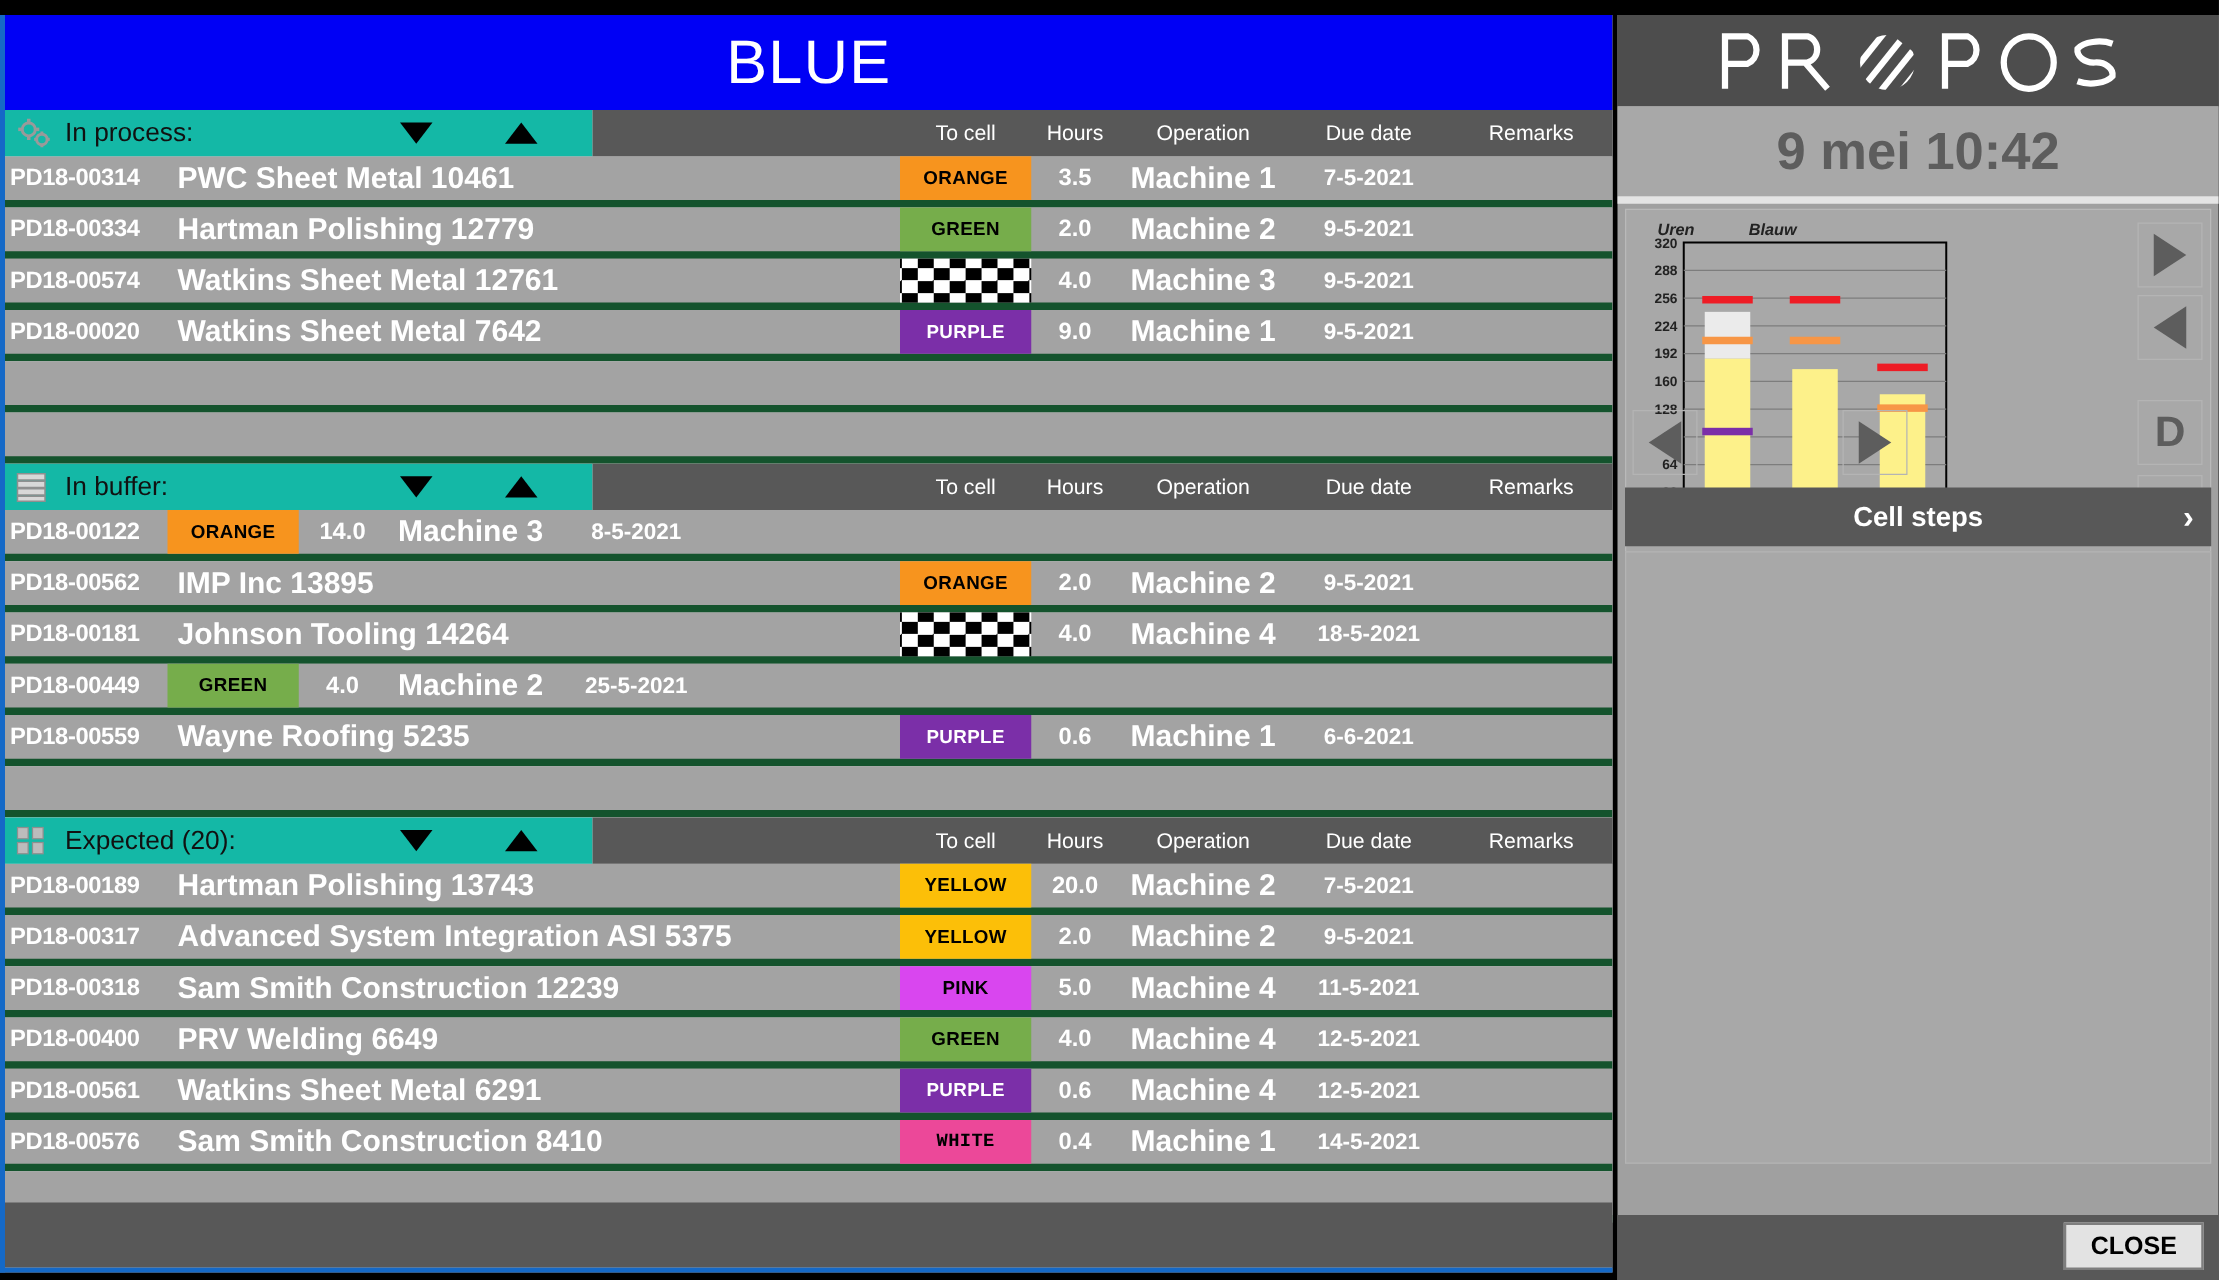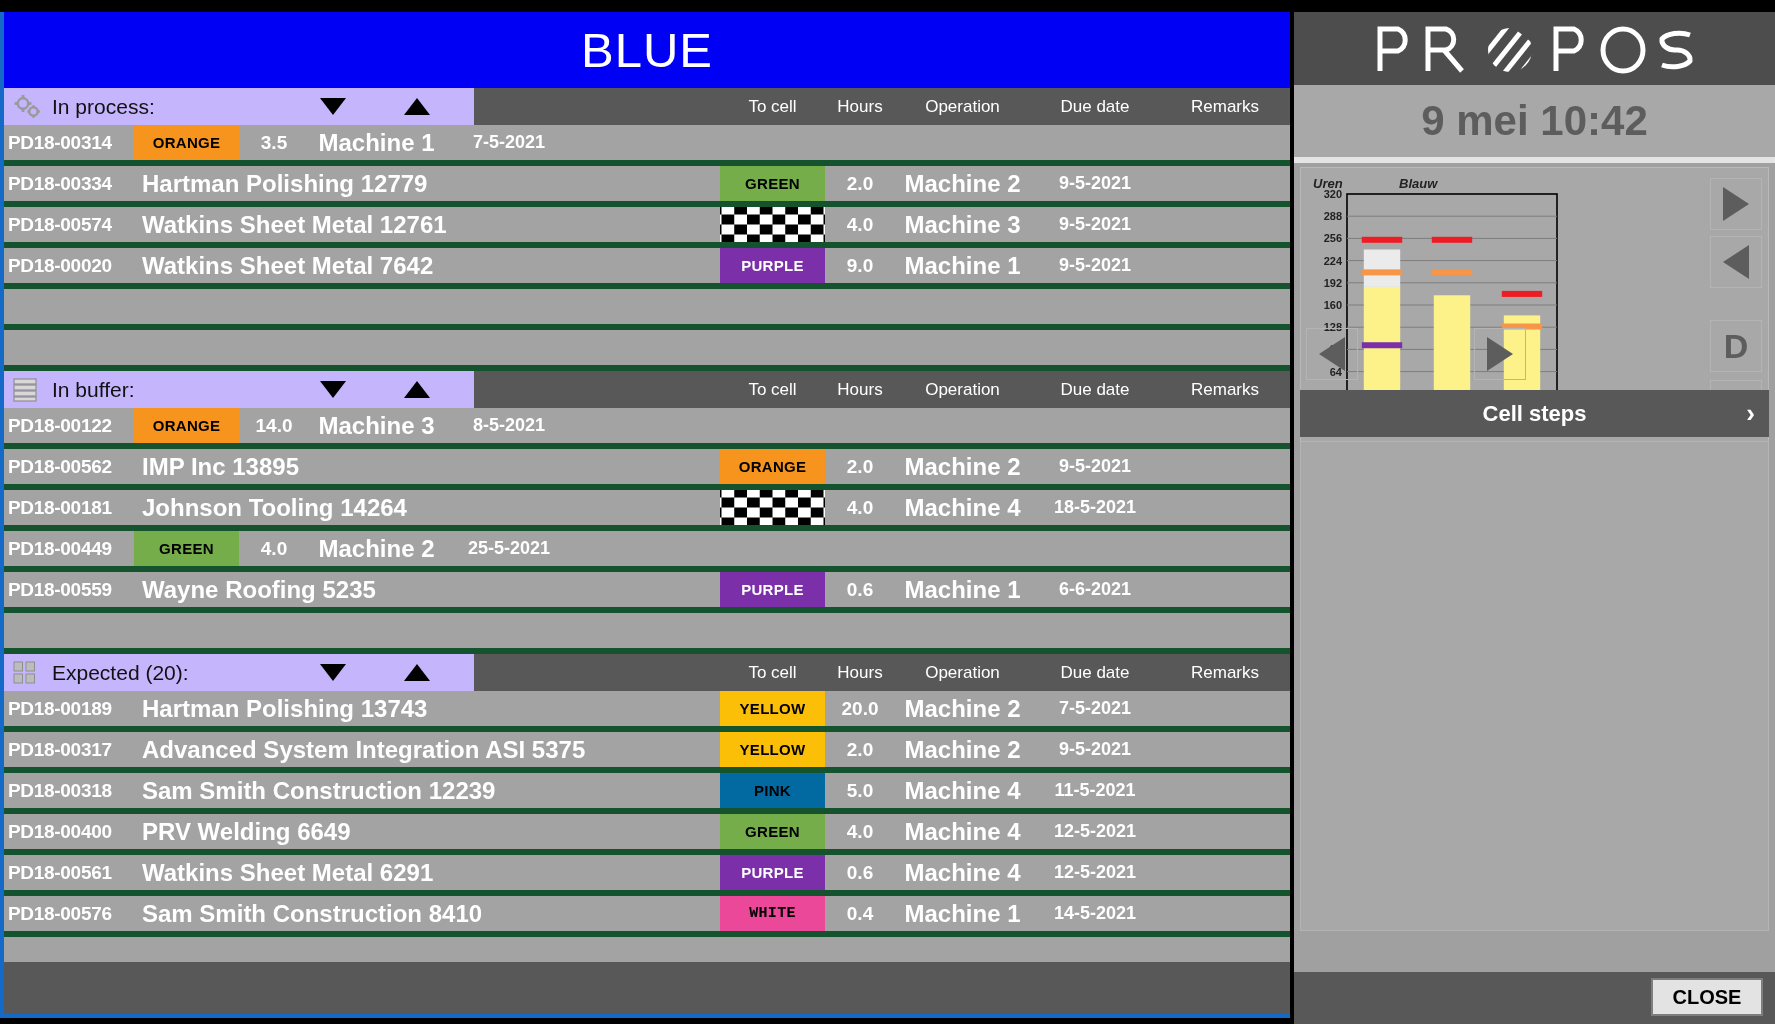--- a/index.html
+++ b/index.html
@@ -37,21 +37,21 @@
   .section { width:100%; }
 
   .sec-head {
     display:flex; align-items:stretch;
     height:37px;
     background:#e9e9e9;
   }
   .sec-head-left {
     display:flex; align-items:center;
     width:470px;
-    background:#c4b5fd;
+    background:#14b8a6;
     padding-left:8px;
     flex-shrink:0;
   }
   .sec-icon { width:30px; height:26px; flex-shrink:0; position:relative; }
   .sec-label {
     font-size:21px; color:#111;
     margin-left:10px;
     white-space:nowrap;
   }
   .sort-btns { margin-left:auto; display:flex; gap:58px; padding-right:44px; }
@@ -255,20 +255,21 @@
               <span class="col-tocell">To cell</span>
               <span class="col-hours">Hours</span>
               <span class="col-oper">Operation</span>
               <span class="col-due">Due date</span>
               <span class="col-remarks">Remarks</span>
             </div>
           </div>
           <div class="rows">
             <div class="row">
               <span class="r-id">PD18-00314</span>
+              <span class="r-name">PWC Sheet Metal 10461</span>
               <span class="r-tocell">
                 <span class="chip" style="background:#f7941e;color:#000000;">
                   <span>ORANGE</span>
                 </span>
               </span>
               <span class="r-hours">3.5</span>
               <span class="r-oper">Machine 1</span>
               <span class="r-due">7-5-2021</span>
               <span class="r-remarks"></span>
             </div>
@@ -454,21 +455,21 @@
               </span>
               <span class="r-hours">2.0</span>
               <span class="r-oper">Machine 2</span>
               <span class="r-due">9-5-2021</span>
               <span class="r-remarks"></span>
             </div>
             <div class="row">
               <span class="r-id">PD18-00318</span>
               <span class="r-name">Sam Smith Construction 12239</span>
               <span class="r-tocell">
-                <span class="chip" style="background:#0369a1;color:#000000;">
+                <span class="chip" style="background:#d946ef;color:#000000;">
                   <span>PINK</span>
                 </span>
               </span>
               <span class="r-hours">5.0</span>
               <span class="r-oper">Machine 4</span>
               <span class="r-due">11-5-2021</span>
               <span class="r-remarks"></span>
             </div>
             <div class="row">
               <span class="r-id">PD18-00400</span>
@@ -543,21 +544,21 @@
       </svg>
     </div>
 
     <div id="clock">
       <span>9 mei 10:42</span>
     </div>
     <div id="clock-sep"></div>
 
     <div id="chart-panel">
       <div id="chart-area">
-        <div class="ax-title" style="left:6px; top:0;font-style:italic;">Uren</div>
+        <div class="ax-title" style="left:19px; top:0;font-style:italic;">Uren</div>
         <div class="ax-title" style="left:92px; top:0;">Blauw</div>
         <svg id="chart-svg" width="260" height="270">
             <rect x="40" y="18" width="210" height="222" fill="#a8a8a8" stroke="#000" stroke-width="1.6"></rect>
             <text x="35" y="244" text-anchor="end" font-size="11" font-weight="bold" fill="#222" font-family="&quot;Liberation Sans&quot;, sans-serif">0</text>
             <line x1="40" y1="217.8" x2="250" y2="217.8" stroke="#7d7d7d" stroke-width="1"></line>
             <text x="35" y="221.8" text-anchor="end" font-size="11" font-weight="bold" fill="#222" font-family="&quot;Liberation Sans&quot;, sans-serif">32</text>
             <line x1="40" y1="195.6" x2="250" y2="195.6" stroke="#7d7d7d" stroke-width="1"></line>
             <text x="35" y="199.6" text-anchor="end" font-size="11" font-weight="bold" fill="#222" font-family="&quot;Liberation Sans&quot;, sans-serif">64</text>
             <line x1="40" y1="173.4" x2="250" y2="173.4" stroke="#7d7d7d" stroke-width="1"></line>
             <text x="35" y="177.4" text-anchor="end" font-size="11" font-weight="bold" fill="#222" font-family="&quot;Liberation Sans&quot;, sans-serif">96</text>

